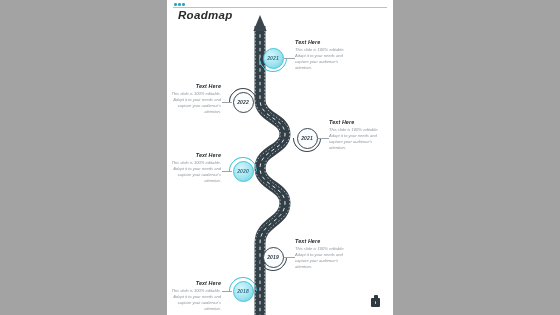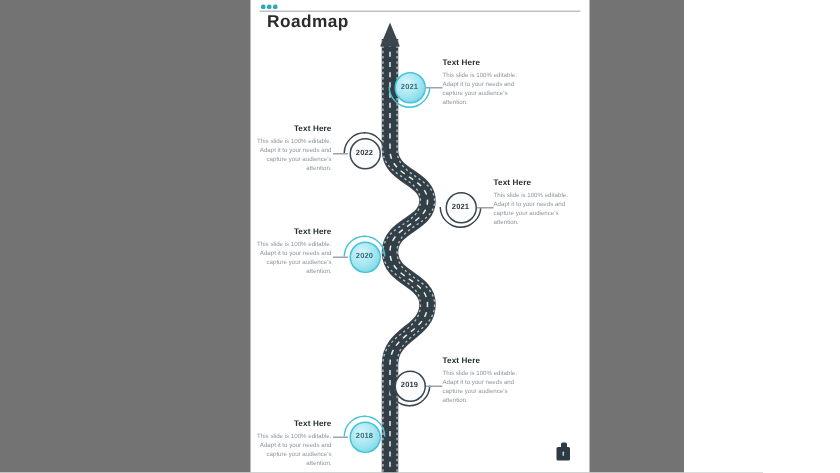--- a/index.html
+++ b/index.html
@@ -6,23 +6,24 @@
     margin: 0;
     padding: 0;
     width: 560px;
     height: 315px;
     background: #ffffff;
     font-family: "Liberation Sans", sans-serif;
     overflow: hidden;
   }
   #screen {
     position: relative;
-    width: 456px;
-    height: 315px;
-    background: #737373;
+    width: 560px;
+    height: 315px;
+    background: #a3a3a3;
+    font-style: italic;
   }
   
   #page {
     position: absolute;
     left: 167px;
     top: 0px;
     width: 226px;
     height: 315px;
     background: #ffffff;
     overflow: hidden;

